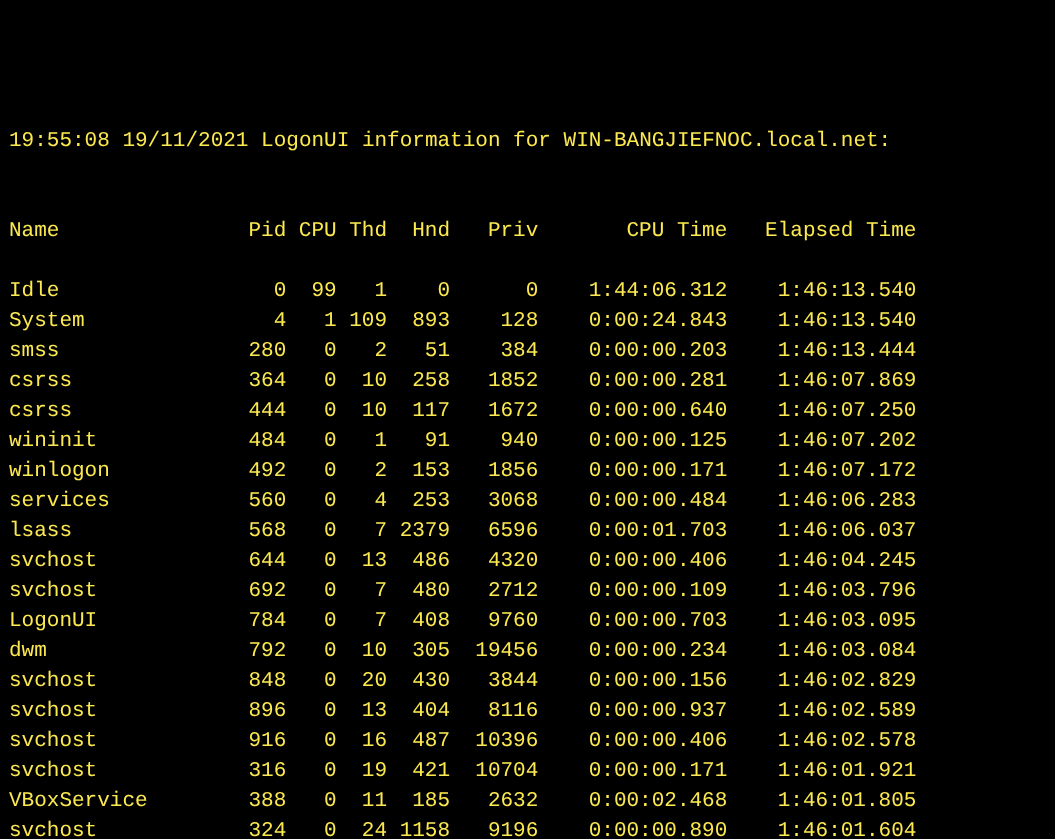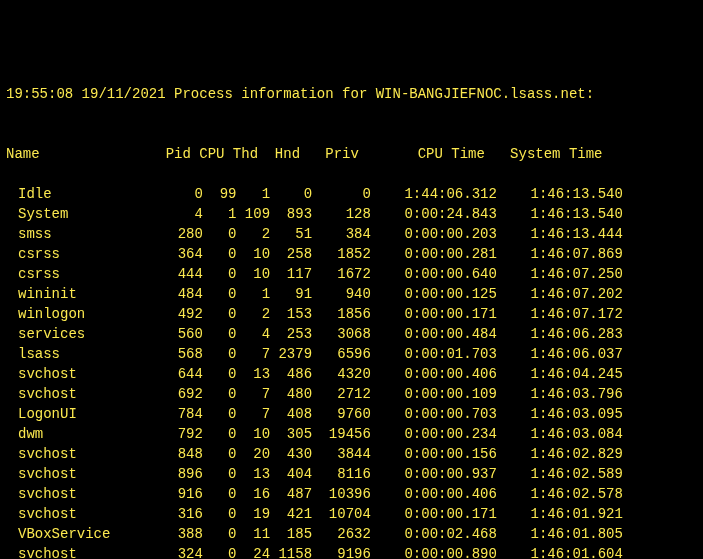--- a/index.html
+++ b/index.html
@@ -20,26 +20,25 @@
       overflow: hidden;
     }
     .header-line {
       margin-bottom: 20px;
     }
     .col-header {
       margin-bottom: 0;
     }
     .process-row {
       display: block;
-      margin-left: 12px;
     }
   </style>
 </head>
 <body>
 
 
 
-<div class="header-line"><span>19:55:08 19/11/2021</span> <span>Process information for</span> <span>WIN-BANGJIEFNOC.lsass.net:</span></div>
-<div class="col-header">Name               Pid CPU Thd  Hnd   Priv       CPU Time   System Time</div>
+<div class="header-line"><span>19:55:08 19/11/2021</span> <span>LogonUI information for</span> <span>WIN-BANGJIEFNOC.local.net:</span></div>
+<div class="col-header">Name               Pid CPU Thd  Hnd   Priv       CPU Time   Elapsed Time</div>
 <div id="process-rows"><div class="process-row">Idle                 0  99   1    0      0    1:44:06.312    1:46:13.540</div><div class="process-row">System               4   1 109  893    128    0:00:24.843    1:46:13.540</div><div class="process-row">smss               280   0   2   51    384    0:00:00.203    1:46:13.444</div><div class="process-row">csrss              364   0  10  258   1852    0:00:00.281    1:46:07.869</div><div class="process-row">csrss              444   0  10  117   1672    0:00:00.640    1:46:07.250</div><div class="process-row">wininit            484   0   1   91    940    0:00:00.125    1:46:07.202</div><div class="process-row">winlogon           492   0   2  153   1856    0:00:00.171    1:46:07.172</div><div class="process-row">services           560   0   4  253   3068    0:00:00.484    1:46:06.283</div><div class="process-row">lsass              568   0   7 2379   6596    0:00:01.703    1:46:06.037</div><div class="process-row">svchost            644   0  13  486   4320    0:00:00.406    1:46:04.245</div><div class="process-row">svchost            692   0   7  480   2712    0:00:00.109    1:46:03.796</div><div class="process-row">LogonUI            784   0   7  408   9760    0:00:00.703    1:46:03.095</div><div class="process-row">dwm                792   0  10  305  19456    0:00:00.234    1:46:03.084</div><div class="process-row">svchost            848   0  20  430   3844    0:00:00.156    1:46:02.829</div><div class="process-row">svchost            896   0  13  404   8116    0:00:00.937    1:46:02.589</div><div class="process-row">svchost            916   0  16  487  10396    0:00:00.406    1:46:02.578</div><div class="process-row">svchost            316   0  19  421  10704    0:00:00.171    1:46:01.921</div><div class="process-row">VBoxService        388   0  11  185   2632    0:00:02.468    1:46:01.805</div><div class="process-row">svchost            324   0  24 1158   9196    0:00:00.890    1:46:01.604</div></div>
 
 
 
 
 </body></html>

